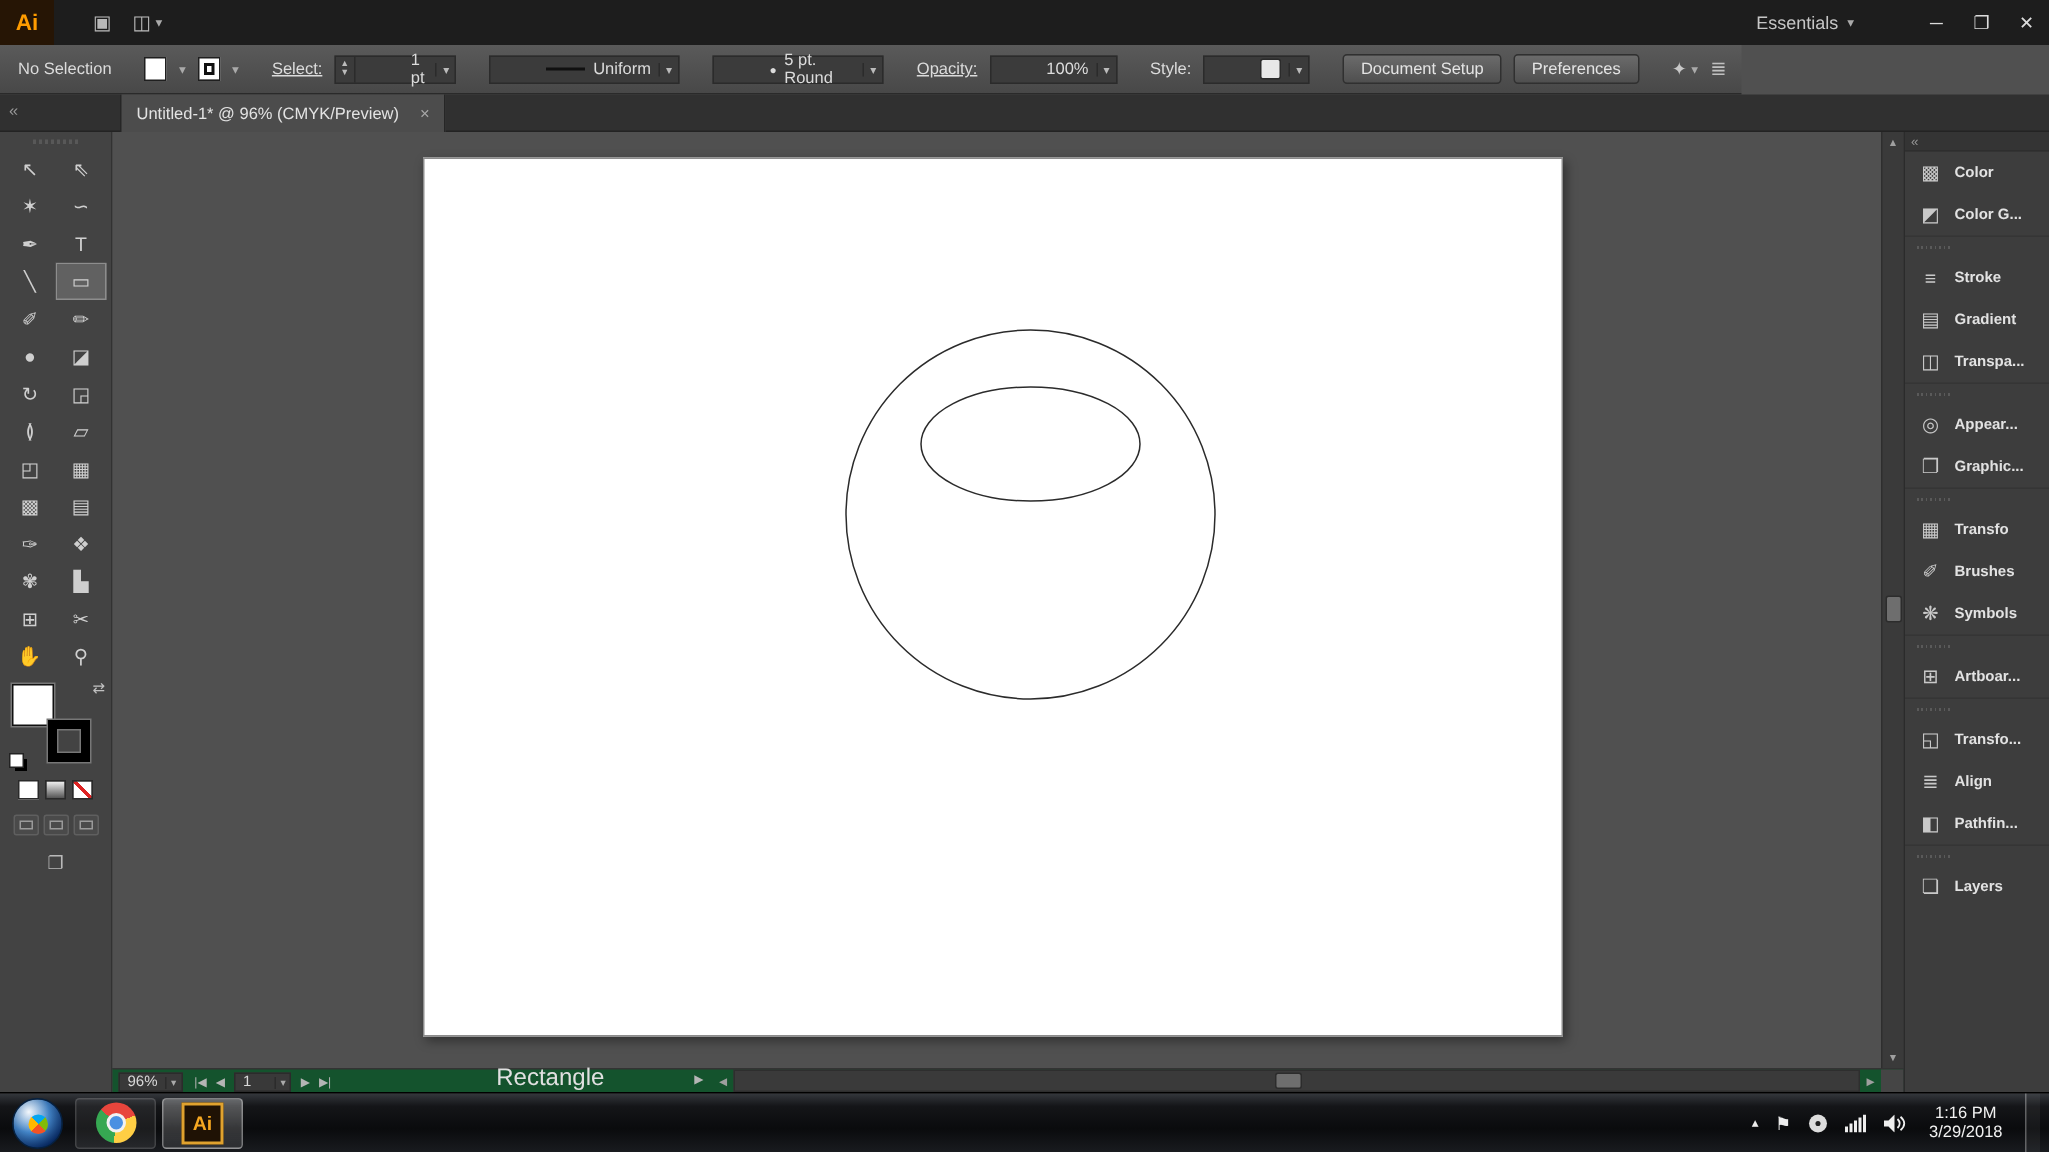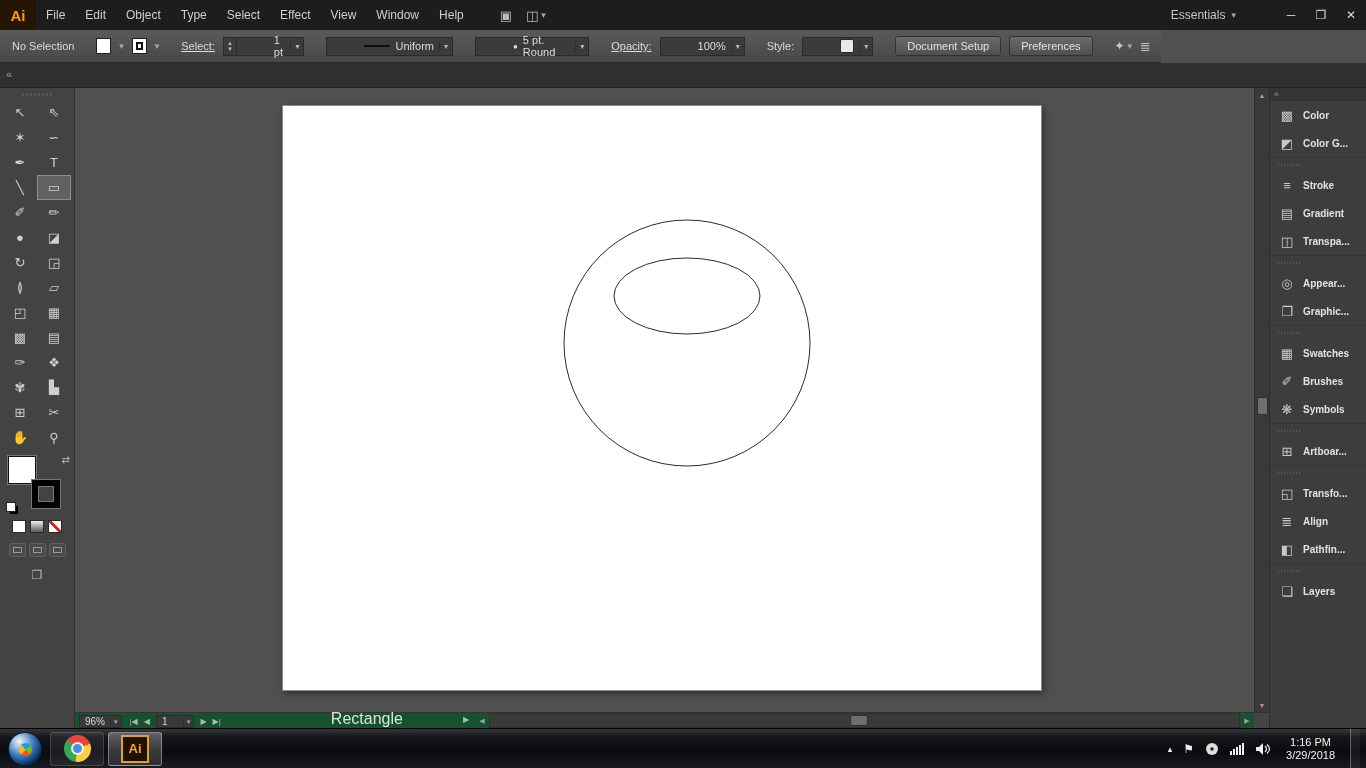--- a/index.html
+++ b/index.html
@@ -149,31 +149,20 @@
   .tray .sm{font-size:9px;}
   .clock{text-align:center;font-size:11px;line-height:13px;color:#f2f2f2;margin:0 4px;}
   .show-desktop{width:10px;height:40px;border-left:1px solid rgba(255,255,255,.3);
     background:rgba(255,255,255,.05);}
 </style>
 </head>
 <body>
 
 <div class="menubar">
   <div class="ai-logo">Ai</div>
-  <nav id="menus" style="display:flex;">
-      <span class="menu-item">File</span>
-      <span class="menu-item">Edit</span>
-      <span class="menu-item">Object</span>
-      <span class="menu-item">Type</span>
-      <span class="menu-item">Select</span>
-      <span class="menu-item">Effect</span>
-      <span class="menu-item">View</span>
-      <span class="menu-item">Window</span>
-      <span class="menu-item">Help</span>
-    </nav>
   <div class="appbar-icons">
     <span class="ic">▣</span>
     <span class="ic">
         <span>◫</span>
         <span class="chev">▾</span>
       </span>
   </div>
   <div class="workspace">
     <span>Essentials</span>
     <span class="chev">▾</span>
@@ -230,20 +219,24 @@
   <button class="btn">Preferences</button>
   <span class="cb-icon gap-lg">
     <span>✦</span>
     <span class="chev">▾</span>
   </span>
   <span class="cb-right">≣</span>
 </div>
 
 <div class="tabbar">
   <span class="collapse-left">«</span>
+  <div class="doc-tab">
+    <span>Untitled-1* @ 96% (CMYK/Preview)</span>
+    <span class="tab-close">×</span>
+  </div>
 </div>
 
 <div class="toolbar">
   <div class="toolbar-grip"></div>
   <div class="tools" id="tools">
       <div class="tool">↖</div>
       <div class="tool">⇖</div>
       <div class="tool">✶</div>
       <div class="tool">∽</div>
       <div class="tool">✒</div>
@@ -369,21 +362,21 @@
         <span class="p-icon">◎</span>
         <span class="p-label">Appear...</span>
       </div>
       <div class="panel-item">
         <span class="p-icon">❐</span>
         <span class="p-label">Graphic...</span>
       </div>
       <div class="panel-sep"></div>
       <div class="panel-item">
         <span class="p-icon">▦</span>
-        <span class="p-label">Swatches</span>
+        <span class="p-label">Transfo</span>
       </div>
       <div class="panel-item">
         <span class="p-icon">✐</span>
         <span class="p-label">Brushes</span>
       </div>
       <div class="panel-item">
         <span class="p-icon">❋</span>
         <span class="p-label">Symbols</span>
       </div>
       <div class="panel-sep"></div>

